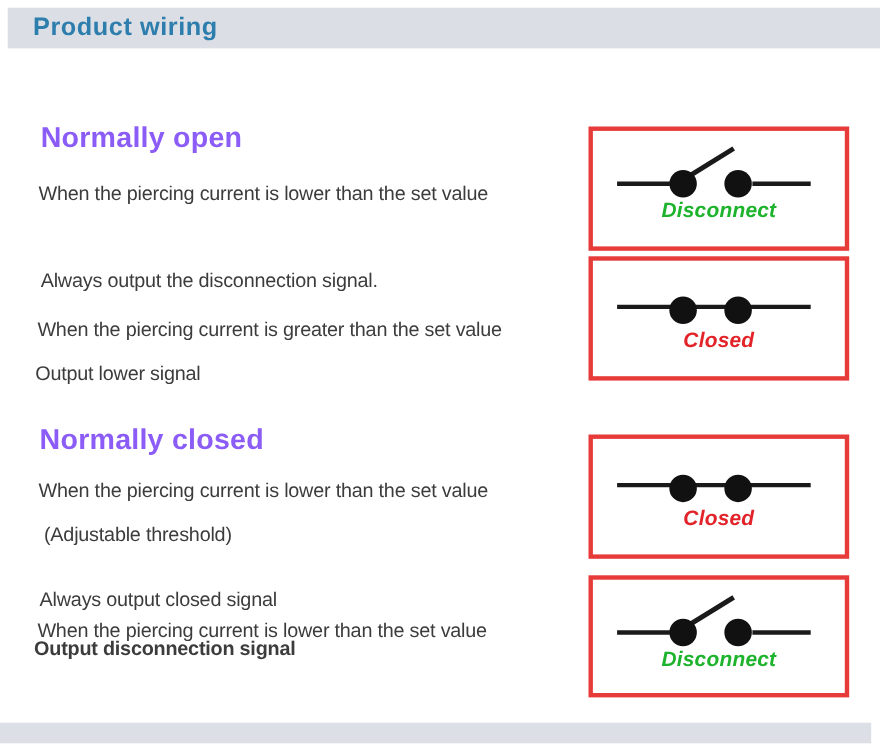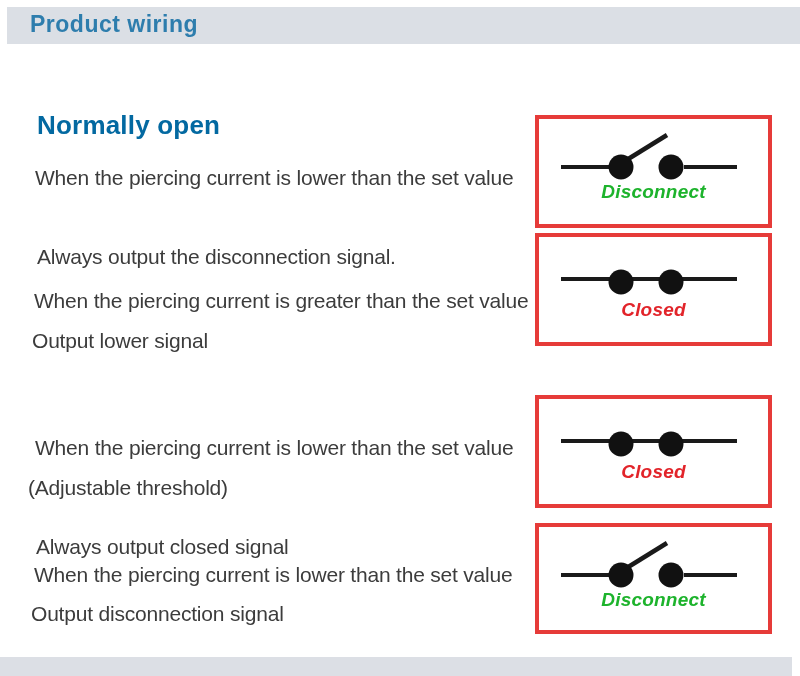--- a/index.html
+++ b/index.html
@@ -15,24 +15,24 @@
     position:absolute; left:23px; top:4px;
     font-size:23px; font-weight:600; color:#2d7dad; letter-spacing:0.5px;
   }
 
   .bottom-bar {
     position:absolute; left:0; top:657px; width:792px; height:19px;
     background:#dcdfe5;
   }
 
   .sec-heading {
-    position:absolute; font-size:26px; font-weight:600; color:#0369a1; letter-spacing:0.2px;
+    position:absolute; font-size:26px; font-weight:600; color:#8b5cf6; letter-spacing:0.2px;
   }
   .body-line {
-    position:absolute; font-size:21px; color:#3c3c3c; letter-spacing:-0.2px; white-space:nowrap;
+    position:absolute; font-size:18px; color:#3c3c3c; letter-spacing:-0.2px; white-space:nowrap;
   }
 
   .sym-box {
     position:absolute; left:535px; width:237px; height:113px;
     border:4px solid #e63b39; background:#ffffff;
     display:flex; flex-direction:column; align-items:center;
   }
   .sym-box svg { display:block; margin-top:8px; }
   .sym-label {
     font-size:19px; font-weight:bold; margin-top:-4px; letter-spacing:0.2px;font-style:italic;
@@ -40,24 +40,24 @@
 
   
   #no-head   { left:37px; top:110px; }
   #no-l1     { left:35px; top:166px; }
   #no-l2     { left:32px; top:205px; }
   #no-l3     { left:37px; top:245px; }
   #no-l4     { left:34px; top:289px; }
   #no-l5     { left:32px; top:329px; }
   #nc-head   { left:36px; top:384px; }
   #nc-l1     { left:35px; top:436px; }
-  #nc-l2     { left:28px; top:476px; }
+  #nc-l2     { left:40px; top:476px; }
   #nc-l3     { left:36px; top:516px;margin-top:19px; }
   #nc-l4     { left:34px; top:563px; }
-  #nc-l5     { left:31px; top:602px; }
+  #nc-l5     { left:31px; top:579px;font-weight:bold; }
 
   #box-1 { top:115px; }
   #box-2 { top:233px; }
   #box-3 { top:395px; }
   #box-4 { top:523px; height:111px; }
 </style>
 </head>
 <body>
 
 <div class="page">
@@ -65,20 +65,21 @@
   <div class="header-bar">
     <div class="header-title">Product wiring</div>
   </div>
 
   <div id="no-head" class="sec-heading">Normally open</div>
   <div id="no-l1" class="body-line">When the piercing current is lower than the set value</div>
   <div id="no-l4" class="body-line">When the piercing current is greater than the set value</div>
   <div id="no-l3" class="body-line">Always output the disconnection signal.</div>
   <div id="no-l5" class="body-line">Output lower signal</div>
 
+  <div id="nc-head" class="sec-heading">Normally closed</div>
   <div id="nc-l1" class="body-line">When the piercing current is lower than the set value</div>
   <div id="nc-l2" class="body-line">(Adjustable threshold)</div>
   <div id="nc-l3" class="body-line">Always output closed signal</div>
   <div id="nc-l4" class="body-line">When the piercing current is lower than the set value</div>
   <div id="nc-l5" class="body-line">Output disconnection signal</div>
 
   <div id="box-1" class="sym-box">
     <svg width="210" height="58" viewBox="0 0 210 58">
       <line x1="12" y1="40" x2="60" y2="40" stroke="#1a1a1a" stroke-width="4"></line>
       <line x1="76" y1="34" x2="118" y2="8" stroke="#1a1a1a" stroke-width="4.5"></line>

